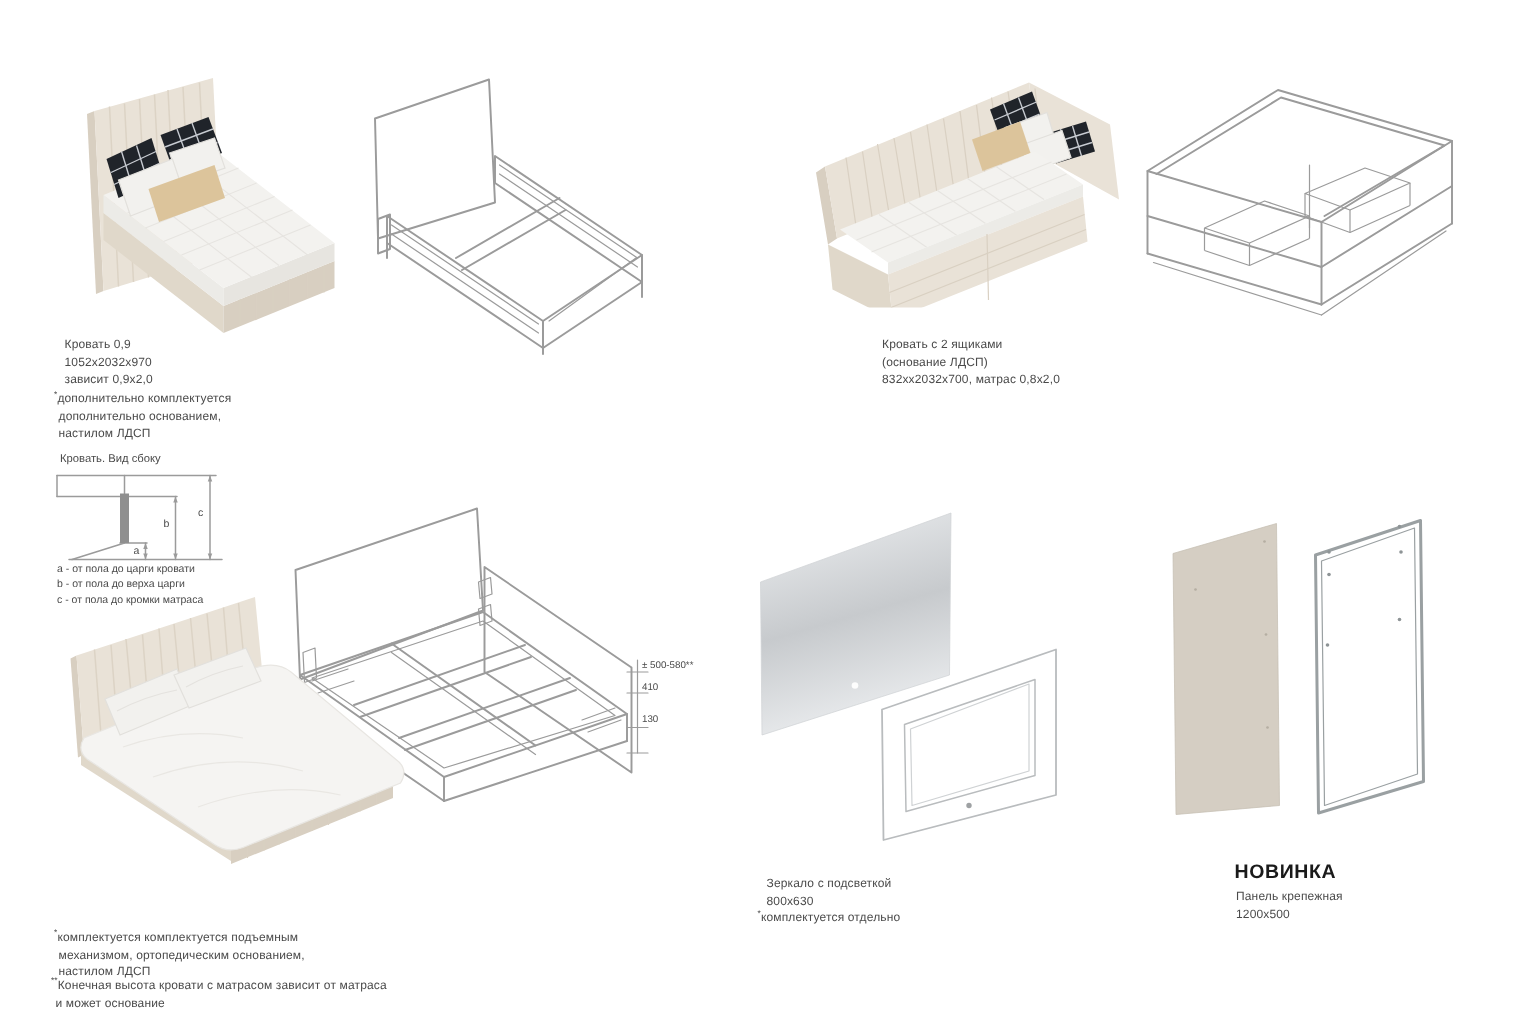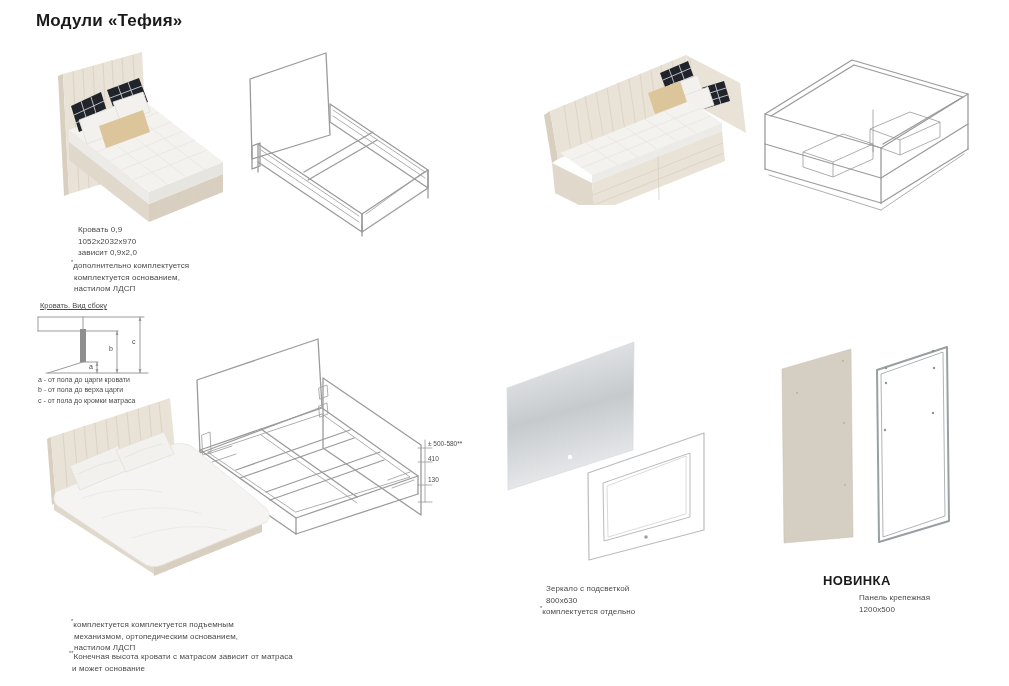--- a/index.html
+++ b/index.html
@@ -2,26 +2,26 @@
 <html style="--title-text: #1a1a1a; --caption-text: #4a4a4a; --wireframe: #9b9b9b; --bed-beige: #e9e2d7; --bed-beige-side: #e0d8ca; --bed-beige-dark: #d8cfc1; --mattress: #f3f2ef; --pillow-black: #20242a; --pillow-beige: #dcc49b; --panel-beige: #d5cec3; --mirror-light: #eef0f2; --mirror-dark: #c7cacd;"><head>
 <meta charset="utf-8">
 <style>
   html,body{margin:0;padding:0;background:#ffffff;}
   #stage{position:relative;width:1009px;height:686px;background:#fff;overflow:hidden;
          font-family:"Liberation Sans",sans-serif;}
   .title{position:absolute;left:36px;top:10px;font:700 17px/22px "Liberation Sans",sans-serif;
          color:var(--title-text,#1a1a1a);letter-spacing:.2px;}
   .fig{position:absolute;}
   .cap{position:absolute;font:8px/11.6px "Liberation Sans",sans-serif;color:var(--caption-text,#4a4a4a);
-       white-space:nowrap;letter-spacing:.1px;margin-left:35px;}
+       white-space:nowrap;letter-spacing:.1px;}
   .cap sup{font-size:5.5px;line-height:0;}
   .fn .cont{padding-left:3px;}
   .dim{position:absolute;font:6.5px/8px "Liberation Sans",sans-serif;color:#4a4a4a;white-space:nowrap;}
   .legend{position:absolute;font:7px/10.4px "Liberation Sans",sans-serif;color:#4a4a4a;white-space:nowrap;}
-  .svtitle{position:absolute;font:7.5px/9px "Liberation Sans",sans-serif;color:#4a4a4a;white-space:nowrap;text-decoration:underline;}
+  .svtitle{position:absolute;font:7.5px/9px "Liberation Sans",sans-serif;color:#4a4a4a;white-space:nowrap;}
   .badge{position:absolute;font:700 13px/16px "Liberation Sans",sans-serif;color:#1a1a1a;letter-spacing:.4px;text-align:right;}
   
   .wf{fill:none;stroke:var(--wireframe,#9b9b9b);stroke-width:1.3;stroke-linejoin:round;stroke-linecap:round;}
   .wfthin{fill:none;stroke:var(--wireframe,#9b9b9b);stroke-width:.8;stroke-linejoin:round;}
   .f-beige{fill:var(--bed-beige,#e9e2d7);}
   .f-beige2{fill:var(--bed-beige-side,#e0d8ca);}
   .f-beige3{fill:var(--bed-beige-dark,#d8cfc1);}
   .f-matt{fill:var(--mattress,#f3f2ef);}
   .s-stripe{stroke:#dcd3c5;stroke-width:1;}
   .s-stripe2{stroke:#d9d0c2;stroke-width:.8;}
@@ -31,21 +31,20 @@
   .f-pbeige{fill:var(--pillow-beige,#dcc49b);}
   .f-white{fill:#f2f1ee;stroke:#e2e0dc;stroke-width:.8;}
   .dimletter{font:7px "Liberation Sans",sans-serif;fill:#4a4a4a;}
   .f-wire{fill:var(--wireframe,#9b9b9b);}
 </style>
 </head>
 <body>
 
 <div id="stage">
 
-  <div class="title">Модули «Тефия»</div>
 
   <svg class="fig" style="left:55px;top:48px" width="185" height="175" viewBox="0 0 185 175">
     <g>
       <polygon class="f-beige3" points="3,28 8,26 14,146 9,148"></polygon>
       <polygon class="f-beige" points="8,26 87,4 93,122 14,146"></polygon>
       <g class="s-stripe">
         <line x1="18" y1="23" x2="24" y2="143"></line>
           <line x1="28" y1="21" x2="34" y2="140"></line>
         <line x1="38" y1="18" x2="44" y2="137"></line>
           <line x1="48" y1="15" x2="54" y2="134"></line>
@@ -212,24 +211,29 @@
     </g>
   </svg>
 
   <div class="cap" style="left:43px;top:224px">
     <div>Кровать 0,9</div>
     <div>1052х2032х970</div>
     <div>зависит 0,9х2,0</div>
   </div>
   <div class="cap fn" style="left:36px;top:260px">
     <div><sup>*</sup><span>дополнительно комплектуется</span></div>
-    <div class="cont">комплектуется основанием,</div>
+    <div class="cont">дополнительно основанием,</div>
     <div class="cont">настилом ЛДСП</div>
   </div>
 
+  <div class="cap" style="left:588px;top:224px">
+    <div>Кровать с 2 ящиками</div>
+    <div>(основание ЛДСП)</div>
+    <div>832хх2032х700, матрас 0,8х2,0</div>
+  </div>
 
   <div class="svtitle" style="left:40px;top:301px">Кровать. Вид сбоку</div>
   <svg class="fig" style="left:36px;top:303px" width="150" height="102" viewBox="0 0 150 102">
     <g class="wf" style="stroke-width:1">
       <line x1="2" y1="14" x2="108" y2="14"></line>
       <line x1="2" y1="28" x2="82" y2="28"></line>
       <line x1="2" y1="14" x2="2" y2="28"></line>
       <line x1="47" y1="14" x2="47" y2="26"></line>
       <line x1="44" y1="59" x2="62" y2="59"></line>
       <line x1="12" y1="70" x2="47" y2="59"></line>

